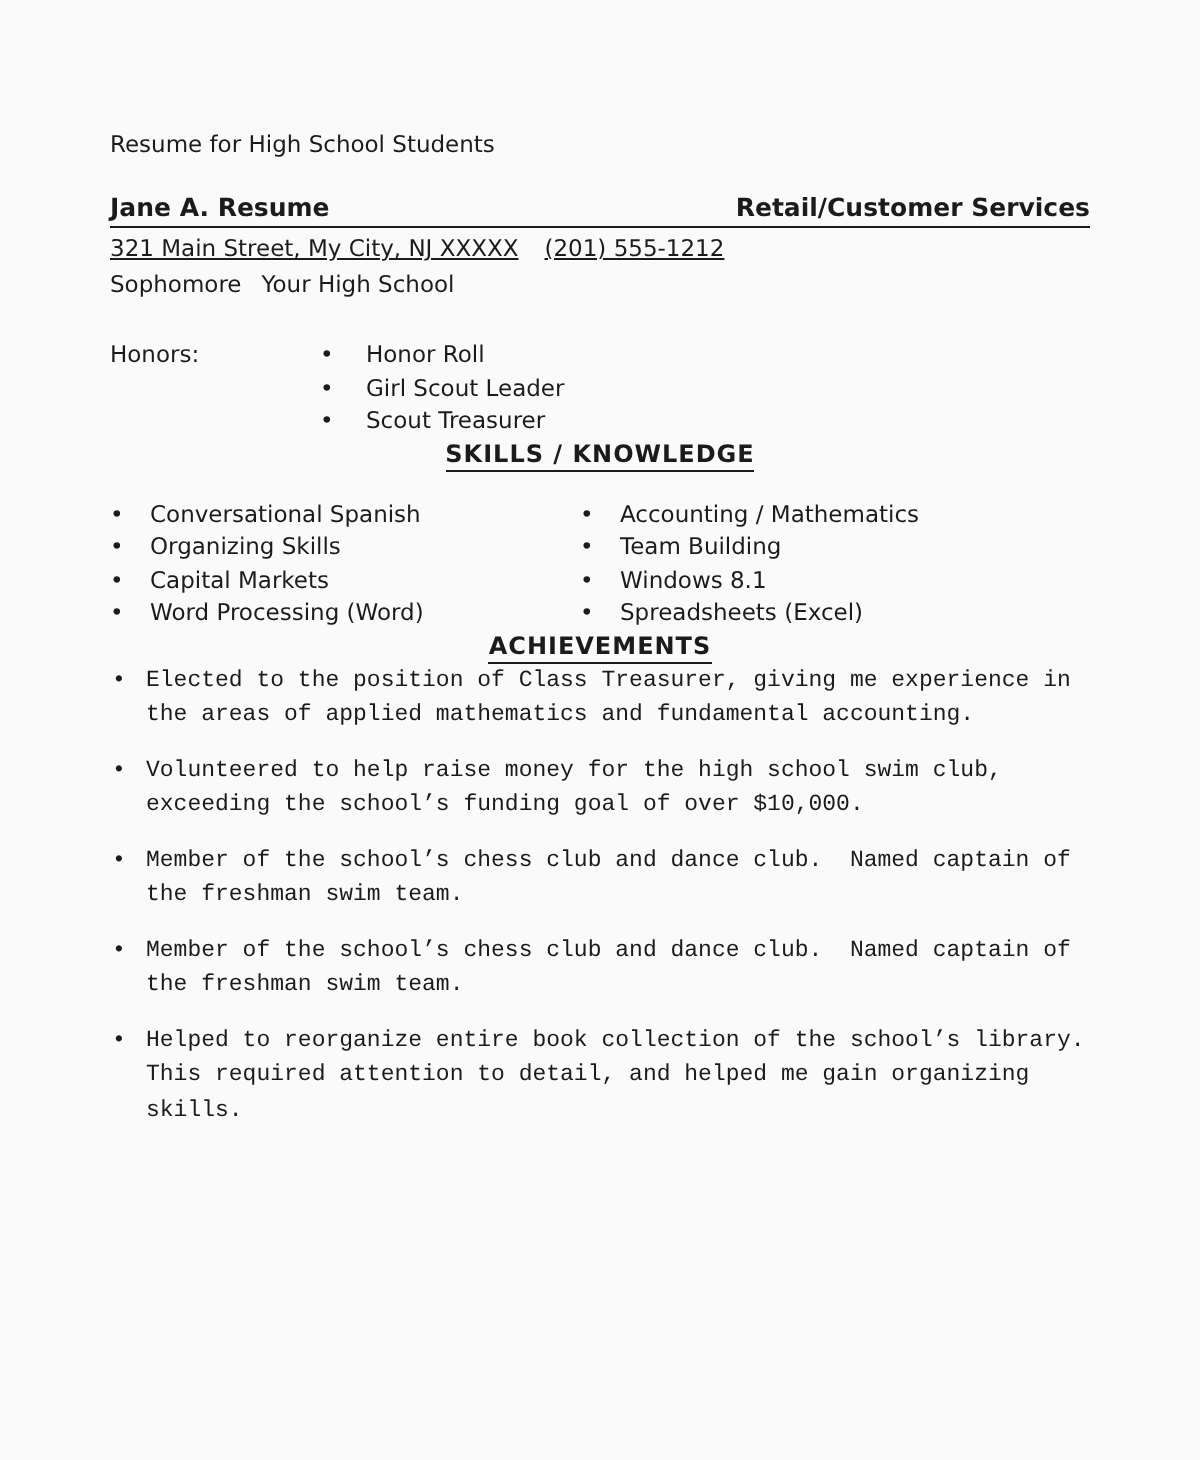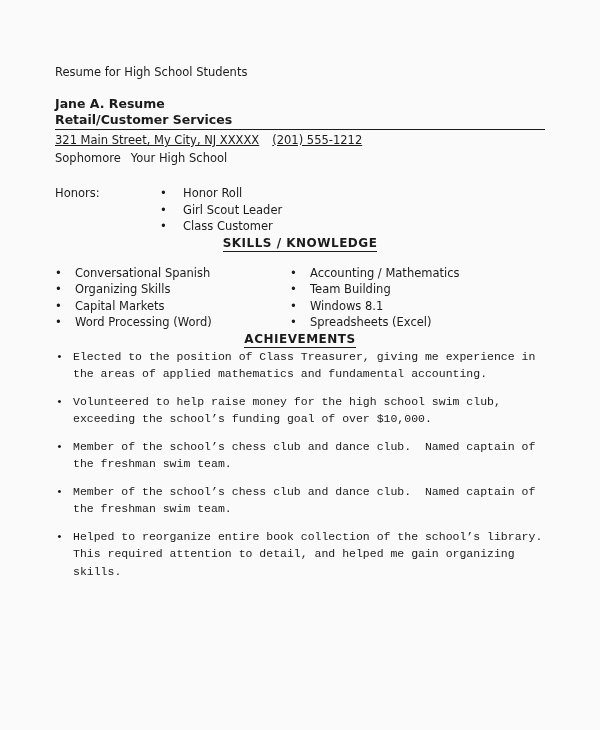--- a/index.html
+++ b/index.html
@@ -19,21 +19,20 @@
 
   .header-row {
     display: flex;
     justify-content: space-between;
     align-items: baseline;
     font-weight: bold;
     font-size: 12.5px;
     line-height: 16px;
     border-bottom: 1.5px solid #1b1b1b;
     padding-bottom: 1px;
-    flex-direction: column;
   }
 
   .address-row { line-height: 17px; margin-top: 2px; text-decoration: underline; }
   .phone-text { margin-left: 13px; }
 
   .edu-row { line-height: 16px; margin-top: 1px; }
   .school-text { margin-left: 10px; }
 
   .honors-row { display: flex; margin-top: 19px; }
   .honors-label { width: 105px; line-height: 16.5px; }
@@ -86,21 +85,21 @@
 
   <div class="edu-row">
     <span>Sophomore</span><span class="school-text">Your High School</span>
   </div>
 
   <div class="honors-row">
     <div class="honors-label">Honors:</div>
     <ul class="plain honors-list">
       <li><span class="bullet"></span><span>Honor Roll</span></li>
       <li><span class="bullet"></span><span>Girl Scout Leader</span></li>
-      <li><span class="bullet"></span><span>Class Customer</span></li>
+      <li><span class="bullet"></span><span>Scout Treasurer</span></li>
     </ul>
   </div>
 
   <div class="section-heading">
     <span class="heading-text">SKILLS / KNOWLEDGE</span>
   </div>
 
   <div class="skills-cols">
     <ul class="plain skills-col-left">
       <li><span class="bullet"></span><span>Conversational Spanish</span></li>

